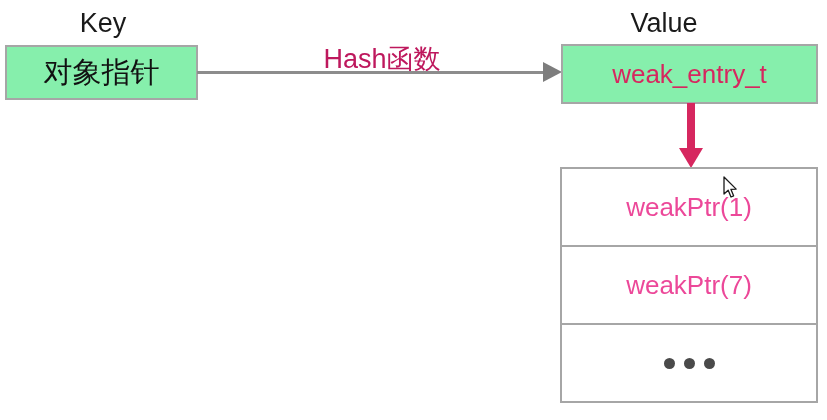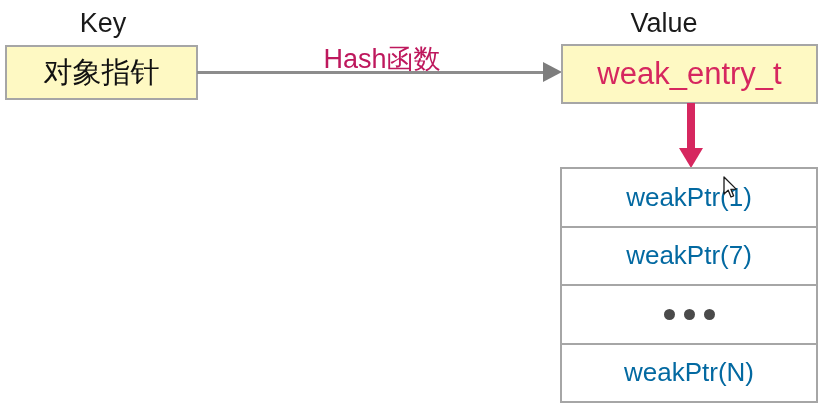--- a/index.html
+++ b/index.html
@@ -27,41 +27,41 @@
     color: #1a1a1a;
     line-height: 1;
     white-space: nowrap;
     text-align: center;
   }
 
   
   .box {
     box-sizing: border-box;
     border: 2px solid #a6a6a6;
-    background: #fef9c3;
+    background: #86efac;
     display: flex;
     align-items: center;
     justify-content: center;
     text-align: center;
     white-space: nowrap;
   }
   #key-box {
     left: 5px;
     top: 45px;
     width: 193px;
     height: 55px;
     font-size: 29px;
     color: #111111;
   }
   #value-box {
     left: 561px;
     top: 44px;
     width: 257px;
     height: 60px;
-    font-size: 31px;
+    font-size: 26px;
   }
   #value-box .value-text {
     color: #d6275f;
   }
 
   
   #hash-line {
     left: 197px;
     top: 71px;
     width: 352px;
@@ -117,21 +117,21 @@
     display: flex;
     flex-direction: column;
   }
   .weak-row {
     flex: 1 1 0;
     display: flex;
     align-items: center;
     justify-content: center;
     border-bottom: 2px solid #a6a6a6;
     font-size: 26px;
-    color: #0369a1;
+    color: #ec4899;
     white-space: nowrap;
   }
   .weak-row:last-child { border-bottom: none; }
   .weak-row.ellipsis-row { font-size: 0; }
   .ellipsis-dots {
     display: flex;
     gap: 9px;
     align-items: center;
   }
   .ellipsis-dots span {
@@ -188,22 +188,19 @@
     </div>
 
     <div class="weak-row ellipsis-row">
       <span class="ellipsis-dots">
         <span></span>
           <span></span>
           <span></span>
       </span>
     </div>
 
-    <div class="weak-row">
-      <span>weakPtr(N)</span>
-    </div>
   </div>
 
   <svg class="abs" id="mouse-cursor" viewBox="0 0 16 24">
     <path d="M1 1 L1 18 L5.2 14.2 L8 21 L10.6 19.8 L7.9 13.3 L13.2 13.1 Z" fill="#ffffff" stroke="#1a1a1a" stroke-width="1.3" stroke-linejoin="round"></path>
   </svg>
 
 </div>
 
 </body></html>

